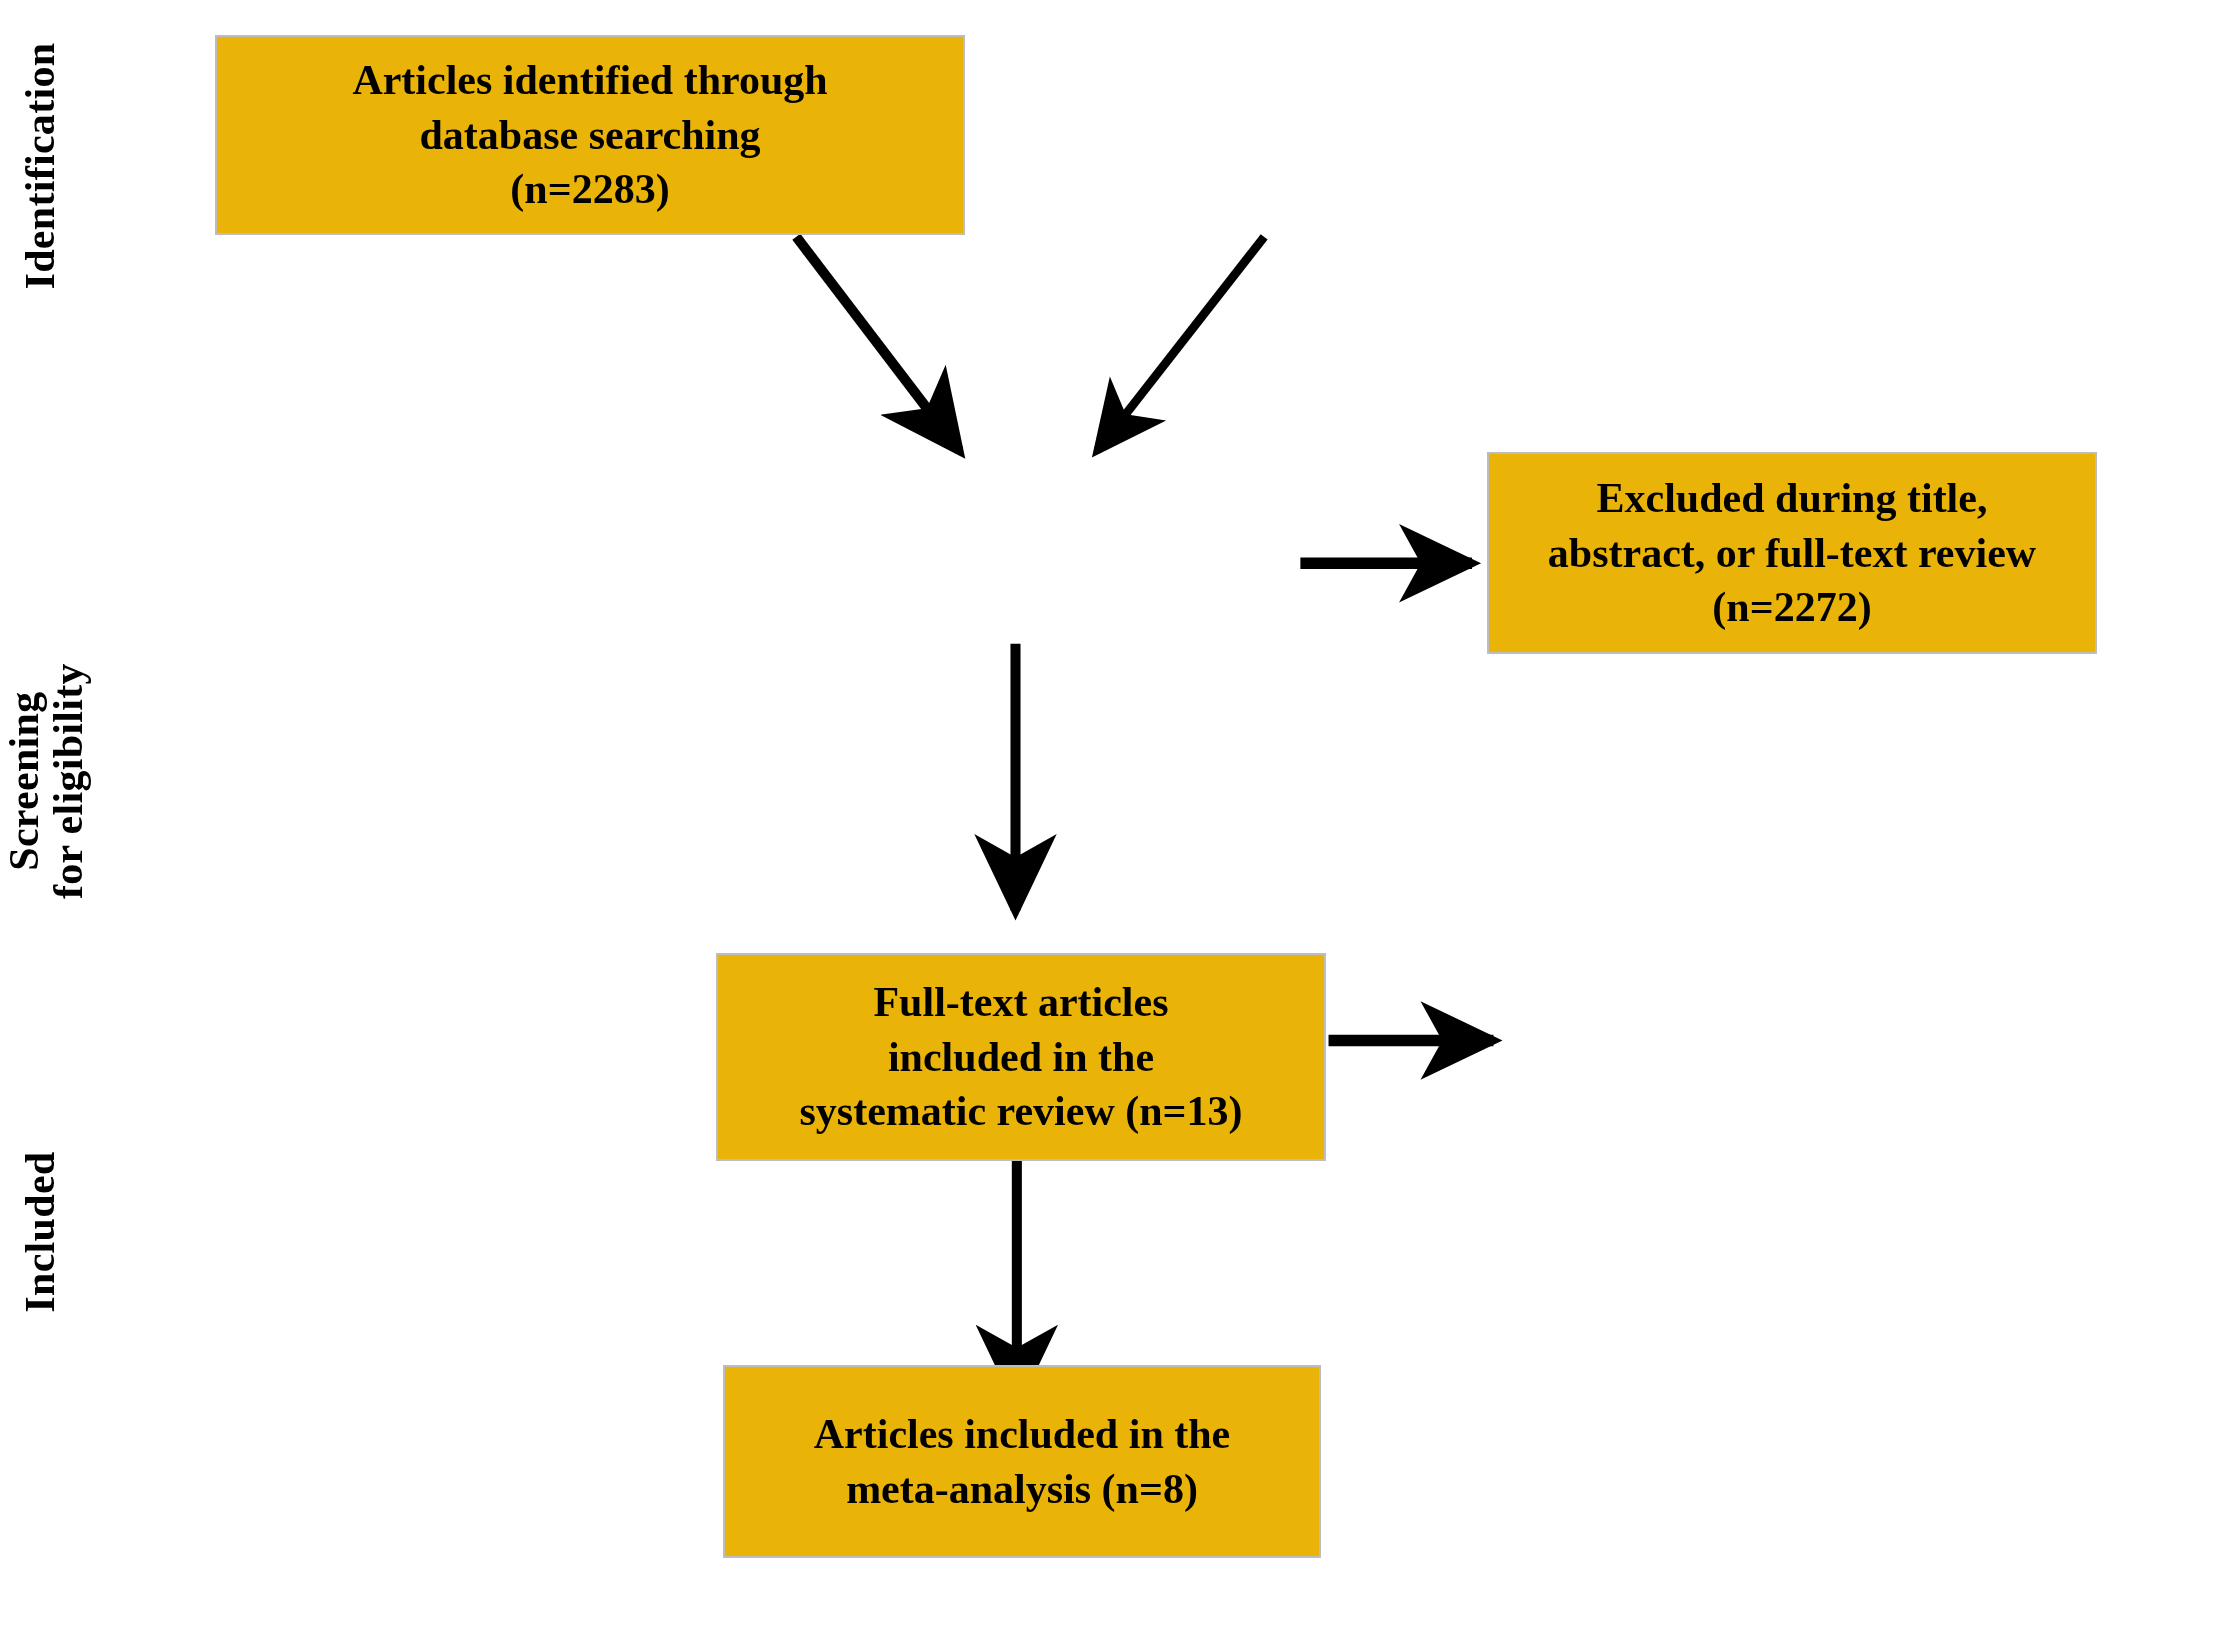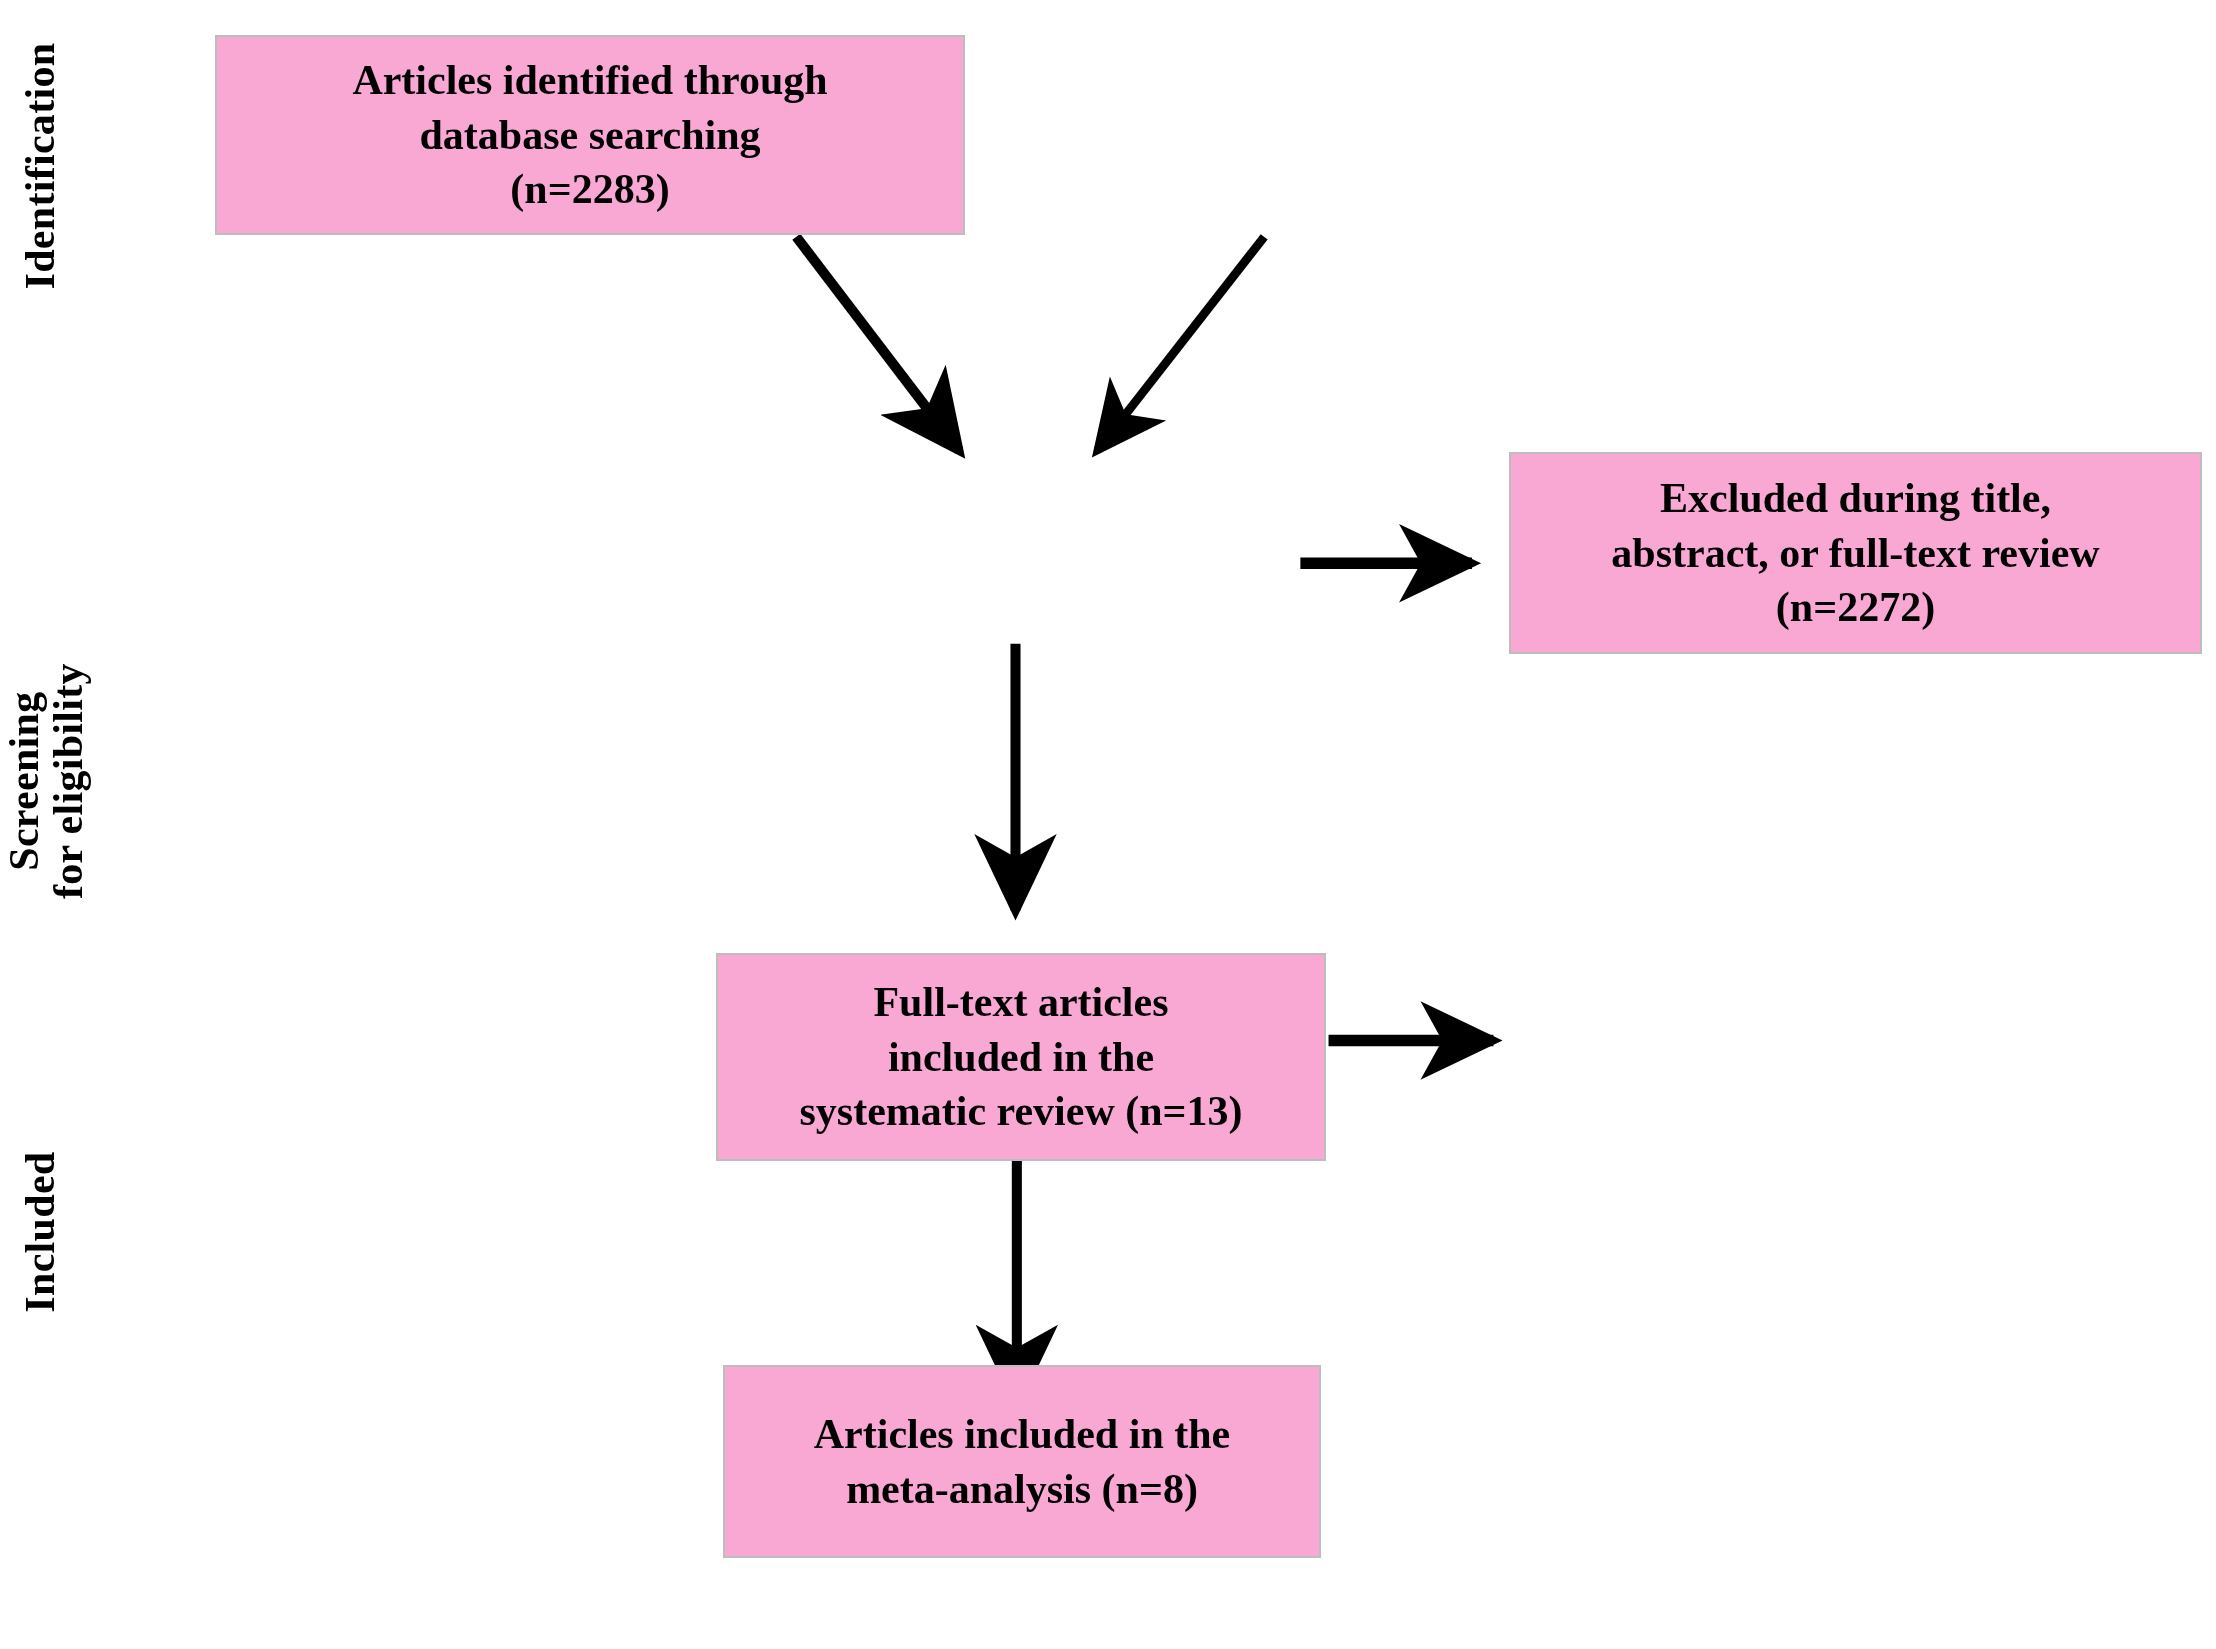--- a/index.html
+++ b/index.html
@@ -49,42 +49,42 @@
     left: -60px;
     top: 1210px;
     width: 201px;
     font-size: 42px;
   }
 
   
   .flow-box {
     position: absolute;
     box-sizing: border-box;
-    background: #f9a8d4;
+    background: #eab308;
     border: 2px solid #bdbdbd;
     display: flex;
     align-items: center;
     justify-content: center;
     text-align: center;
   }
   .flow-box .box-text {
     display: block;
     color: #000000;
     font-weight: bold;
     font-family: "Liberation Serif", "DejaVu Serif", serif;
     font-size: 42px;
     line-height: 1.30;
     padding: 0 17.4px;
     white-space: pre-line;
   }
 
   #box-db-search     { left: 215px;  top: 35px;   width: 750px; height: 200px; }
   #box-manual-search { left: 1073px; top: 35px;   width: 736px; height: 200px; }
   #box-screened      { left: 739px; top: 471px;  width: 559px;  height: 170px; }
-  #box-excluded-1    { left: 1487px; top: 452px;  width: 693px; height: 202px; margin-left: 22px; }
+  #box-excluded-1    { left: 1487px; top: 452px;  width: 610px; height: 202px; }
   #box-fulltext      { left: 716px; top: 953px; width: 610px;  height: 208px; }
   #box-excluded-2    { left: 1508px; top: 937px; width: 704px; height: 202px; }
   #box-included      { left: 723px; top: 1365px; width: 598px;  height: 193px; }
 
   
   #arrow-layer {
     position: absolute;
     left: 0;
     top: 0;
     width: 2216px;

